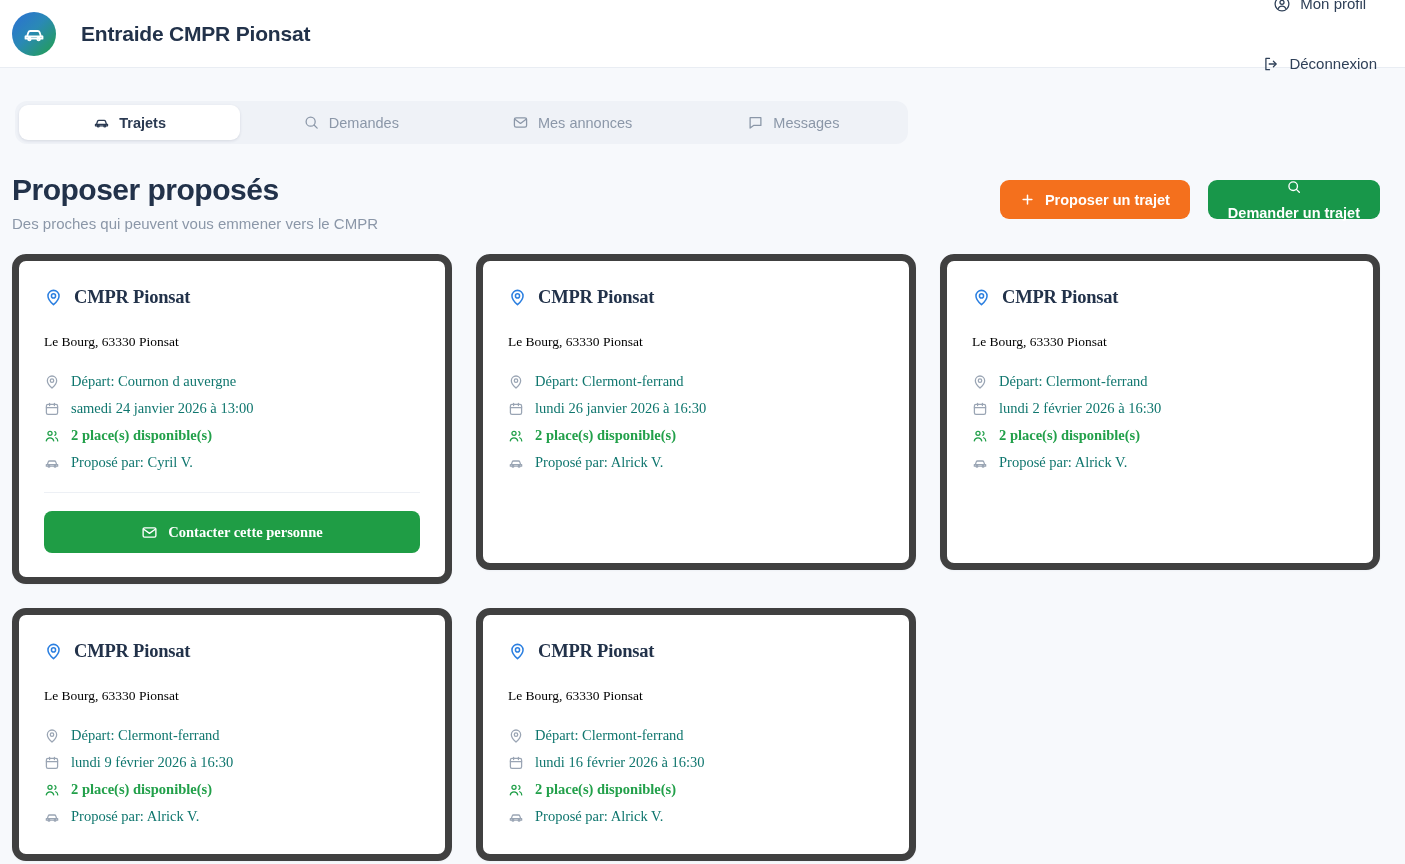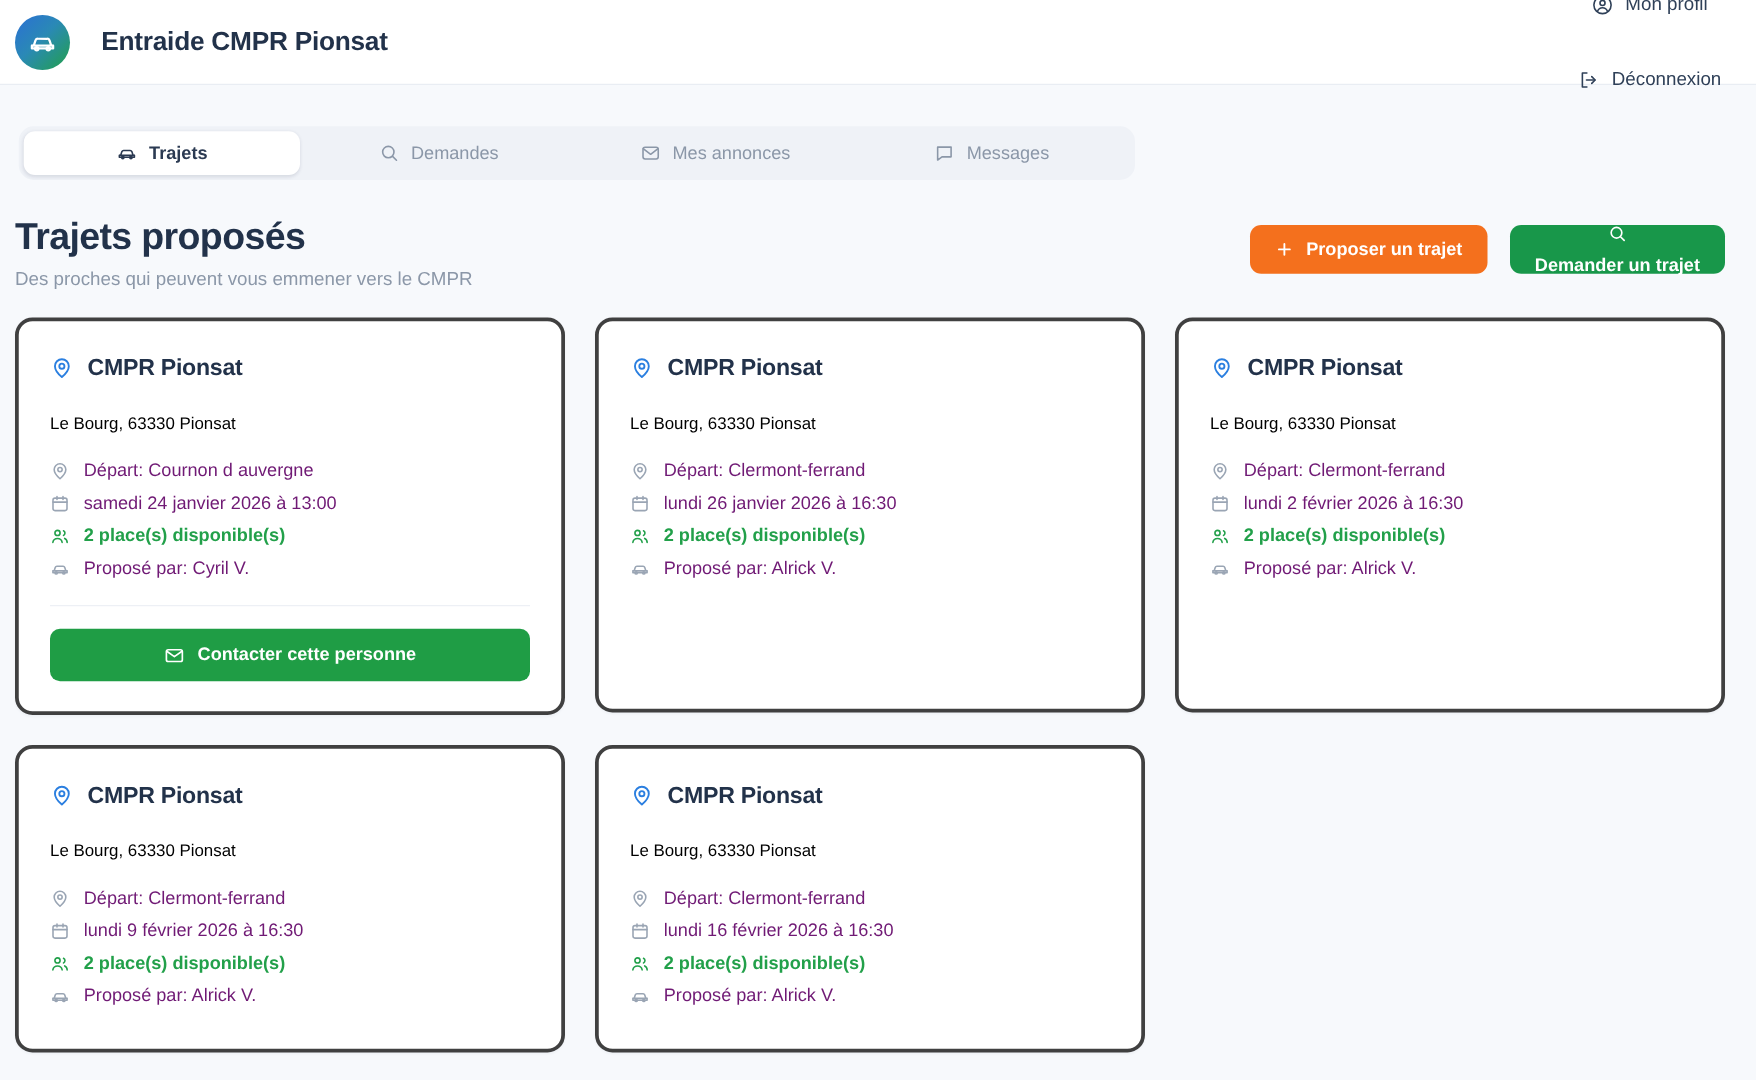--- a/index.html
+++ b/index.html
@@ -141,24 +141,25 @@
   
   .grid {
     display: grid;
     grid-template-columns: repeat(3, 440px);
     gap: 24px;
     padding: 22px 12px 0 12px;
     align-items: start;
   }
   .card {
     background: #ffffff;
-    border: 3px solid #404040;
+    border: 7px solid #404040;
     border-radius: 14px;
     padding: 26px 25px 24px 25px;
     box-shadow: 0 1px 2px rgba(30,45,70,.04);
+    font-family: Liberation Serif, serif;
   }
   .card.tall  { min-height: 316px; }
   .card.short { min-height: 246px; }
   .card-title-row {
     display: flex;
     align-items: center;
     gap: 11px;
   }
   .card-title {
     font-size: 18.5px;
@@ -170,21 +171,21 @@
     margin-top: 26px;
     font-size: 13.5px;
     color: #000000;
   }
   .card-meta { margin-top: 18px; }
   .meta-row {
     display: flex;
     align-items: center;
     gap: 11px;
     font-size: 14.5px;
-    color: #701a75;
+    color: #0f766e;
     padding: 5px 0;
   }
   .meta-row.seats {
     color: #22a04a;
     font-weight: bold;
   }
   .card-divider {
     height: 1px;
     background: #edf0f5;
     margin: 16px 0 0 0;
@@ -292,21 +293,21 @@
         </svg>
       </span>
       <span>Messages</span>
     </div>
 
   </div>
 </div>
 
 <div class="page-head">
   <div>
-    <h1 class="page-title">Trajets proposés</h1>
+    <h1 class="page-title">Proposer proposés</h1>
     <div class="page-sub">Des proches qui peuvent vous emmener vers le CMPR</div>
   </div>
   <div class="head-actions">
     <button class="btn btn-orange">
       <span>
         <svg width="15" height="15" viewBox="0 0 24 24" fill="none" stroke="#ffffff" stroke-width="2.4" stroke-linecap="round">
           <path d="M12 5v14M5 12h14"></path>
         </svg>
       </span>
       <span>Proposer un trajet</span>

